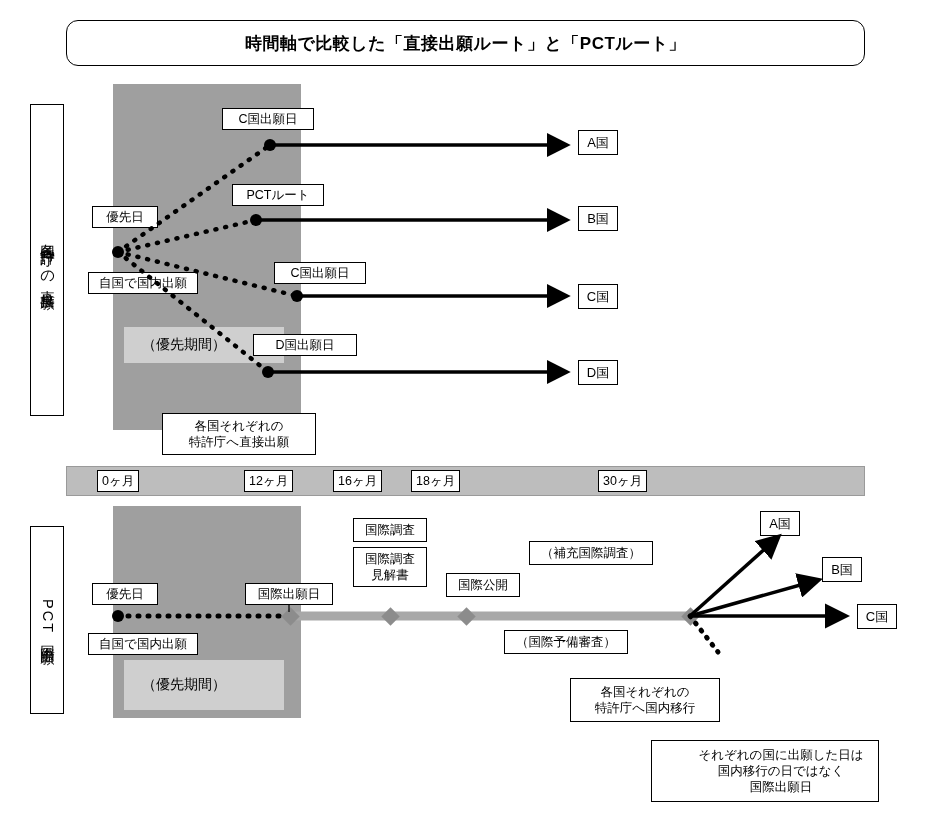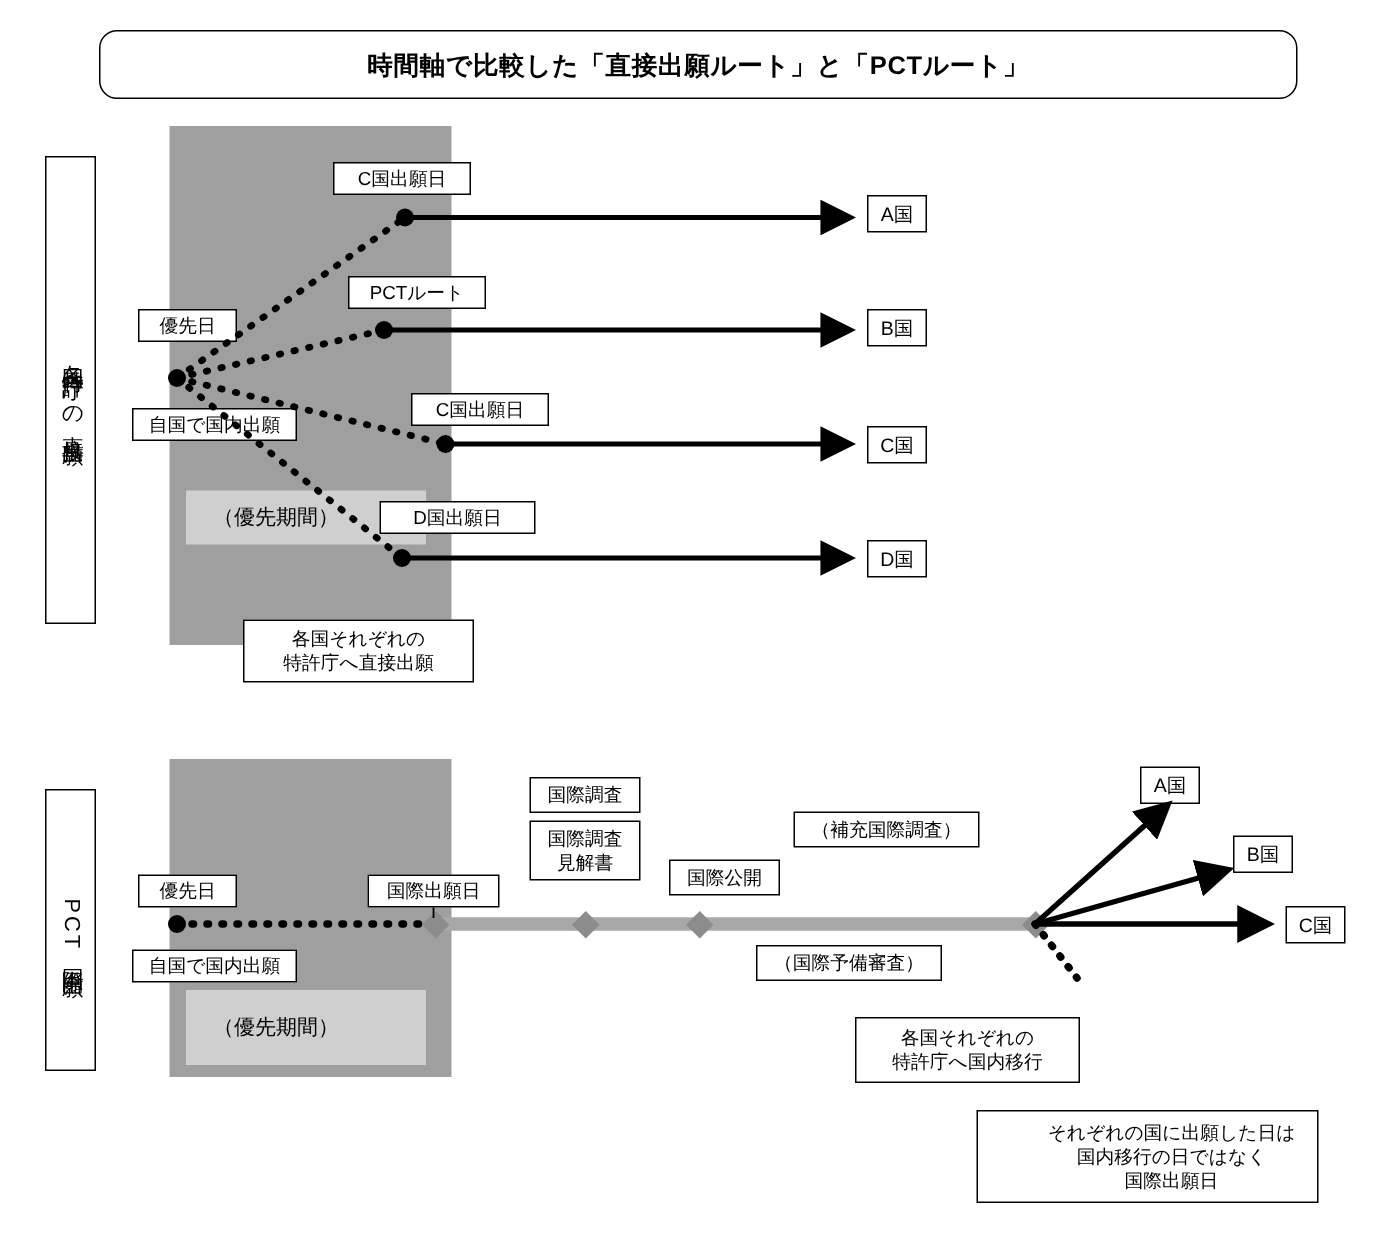--- a/index.html
+++ b/index.html
@@ -100,20 +100,27 @@
   <div class="abs country" style="left:578px; top:130px;">A国</div>
   <div class="abs country" style="left:578px; top:206px;">B国</div>
   <div class="abs country" style="left:578px; top:284px;">C国</div>
   <div class="abs country" style="left:578px; top:360px;">D国</div>
 
   <div class="abs box multi" style="left:162px; top:413px; width:154px; height:42px;">
     <span style="white-space:pre-line;">各国それぞれの
 特許庁へ直接出願</span>
   </div>
 
+  <div class="abs timeline">
+    <div class="tick" style="left:30px;">0ヶ月</div>
+    <div class="tick" style="left:177px;">12ヶ月</div>
+    <div class="tick" style="left:266px;">16ヶ月</div>
+    <div class="tick" style="left:344px;">18ヶ月</div>
+    <div class="tick" style="left:531px;">30ヶ月</div>
+  </div>
 
   <div class="abs band-dark" style="left:113px; top:506px; width:188px; height:212px;"></div>
   <div class="abs band-light" style="left:124px; top:660px; width:160px; height:50px;"></div>
 
   <div class="abs vlabel" style="left:30px; top:526px; width:32px; height:186px;">PCT国際出願</div>
 
   <div class="abs box" style="left:92px; top:583px; width:66px; height:22px;">優先日</div>
 
   <div class="abs box" style="left:88px; top:633px; width:110px; height:22px;">自国で国内出願</div>
 

